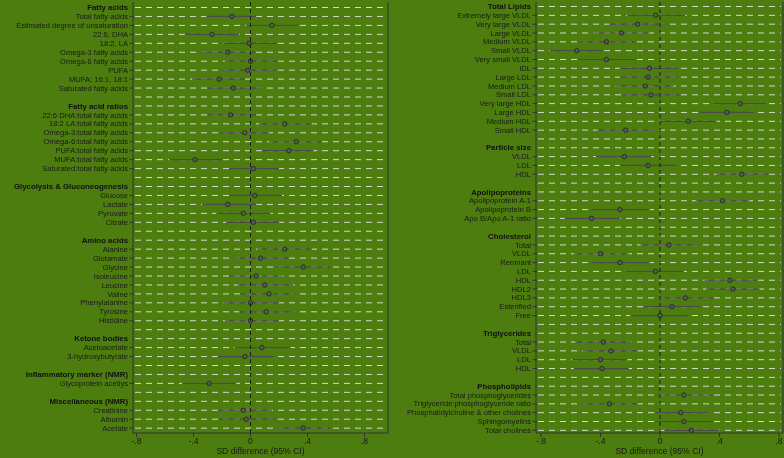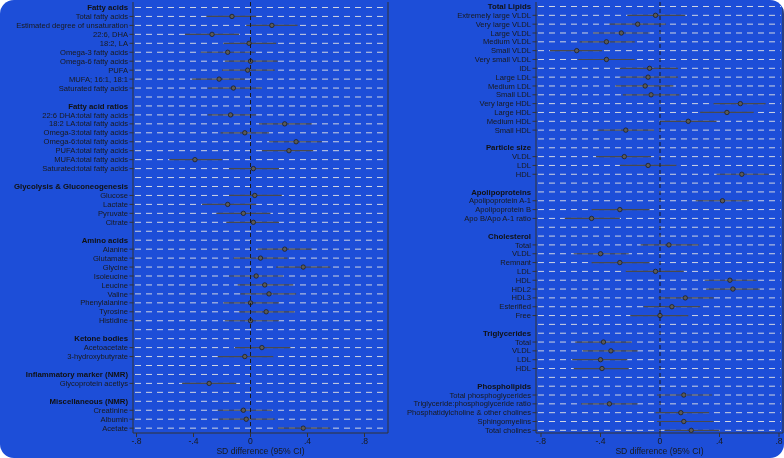--- a/index.html
+++ b/index.html
@@ -1,16 +1,16 @@
 <!DOCTYPE html>
 <html><head>
 <meta charset="utf-8">
 <style>
   html,body{margin:0;padding:0;background:#fff;}
-  #figure{position:relative;width:784px;height:458px;background:#1d4ed8;overflow:hidden;border-radius:14px;}
+  #figure{position:relative;width:784px;height:458px;background:#4d7c0f;overflow:hidden;}
   svg{font-family:"Liberation Sans","DejaVu Sans",sans-serif;}
   .row-label{font-size:7.6px;fill:#1a1a1a;}
   .section-header{font-size:7.8px;font-weight:bold;fill:#111;}
   .x-tick-label{font-size:8.6px;fill:#1a1a1a;}
   .x-axis-title{font-size:8.6px;fill:#1a1a1a;}
 </style>
 </head>
 <body>
 
 <div id="figure">

